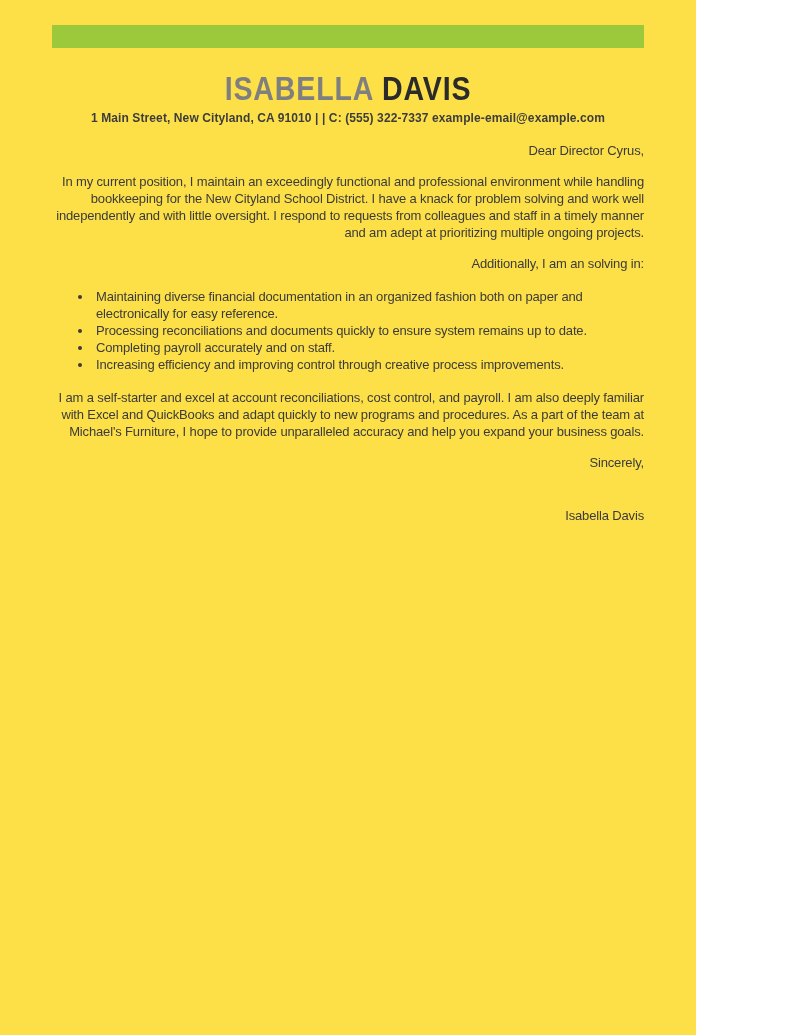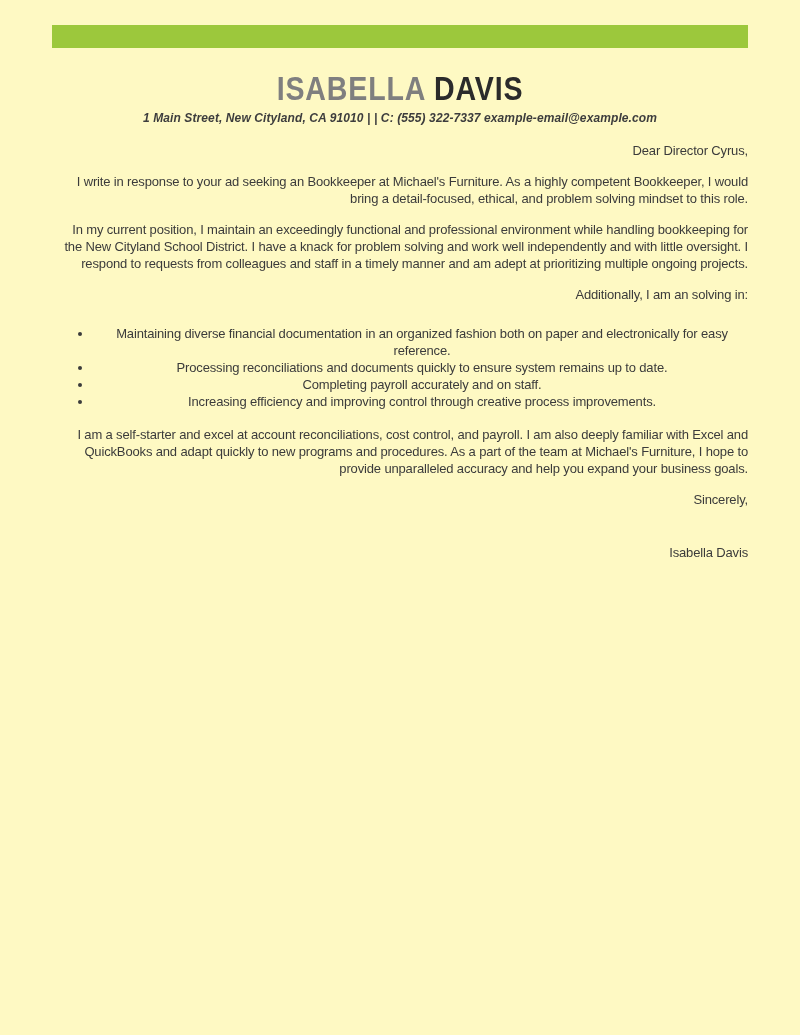--- a/index.html
+++ b/index.html
@@ -2,23 +2,23 @@
 <html><head>
 <meta charset="utf-8">
 <style>
   html, body {
     margin: 0;
     padding: 0;
     background: #ffffff;
   }
   .page {
     position: relative;
-    width: 800px;
+    width: 696px;
     height: 1035px;
-    background: #fef9c3;
+    background: #fde047;
     font-family: "Liberation Sans", sans-serif;
     color: #3b3b3b;
     overflow: hidden;
     box-sizing: border-box;
   }
   .accent-bar {
     margin: 25px 52px 0 52px;
     height: 23px;
     background: #9cc83c;
   }
@@ -36,36 +36,34 @@
     white-space: nowrap;
   }
   .name .first { color: #7f7f7f; }
   .name .last  { color: #2b2b2b; }
   .contact-line {
     margin-top: 3px;
     font-size: 12px;
     font-weight: bold;
     color: #3d3d3d;
     letter-spacing: 0.1px;
-    font-style: italic;
   }
   .letter-body {
     margin: 17px 52px 0 52px;
     font-size: 13px;
     line-height: 17px;
     letter-spacing: -0.15px;
   }
   .letter-body p {
     margin: 0 0 14px 0;
     text-align: right;
   }
   .expertise-list {
-    margin: 22px 0 16px 0;
+    margin: 16px 0 16px 0;
     padding-left: 41px;
-    text-align: center;
   }
   .expertise-list li {
     margin: 0;
     padding-left: 3px;
   }
   .signoff {
     margin-bottom: 0;
   }
   .signature {
     margin-top: 36px !important;
@@ -80,21 +78,20 @@
 
   <div class="header">
     <h1 class="name"><span class="first">ISABELLA</span> <span class="last">DAVIS</span></h1>
     <div class="contact-line">1 Main Street, New Cityland, CA 91010 | | C: (555) 322-7337 example-email@example.com</div>
   </div>
 
   <div class="letter-body">
 
     <p>Dear Director Cyrus,</p>
 
-    <p>I write in response to your ad seeking an Bookkeeper at Michael's Furniture. As a highly competent Bookkeeper, I would bring a detail-focused, ethical, and problem solving mindset to this role.</p>
 
     <p>In my current position, I maintain an exceedingly functional and professional environment while handling bookkeeping for the New Cityland School District. I have a knack for problem solving and work well independently and with little oversight. I respond to requests from colleagues and staff in a timely manner and am adept at prioritizing multiple ongoing projects.</p>
 
     <p>Additionally, I am an solving in:</p>
 
     <ul class="expertise-list">
       <li>Maintaining diverse financial documentation in an organized fashion both on paper and electronically for easy reference.</li>
       <li>Processing reconciliations and documents quickly to ensure system remains up to date.</li>
       <li>Completing payroll accurately and on staff.</li>
       <li>Increasing efficiency and improving control through creative process improvements.</li>

